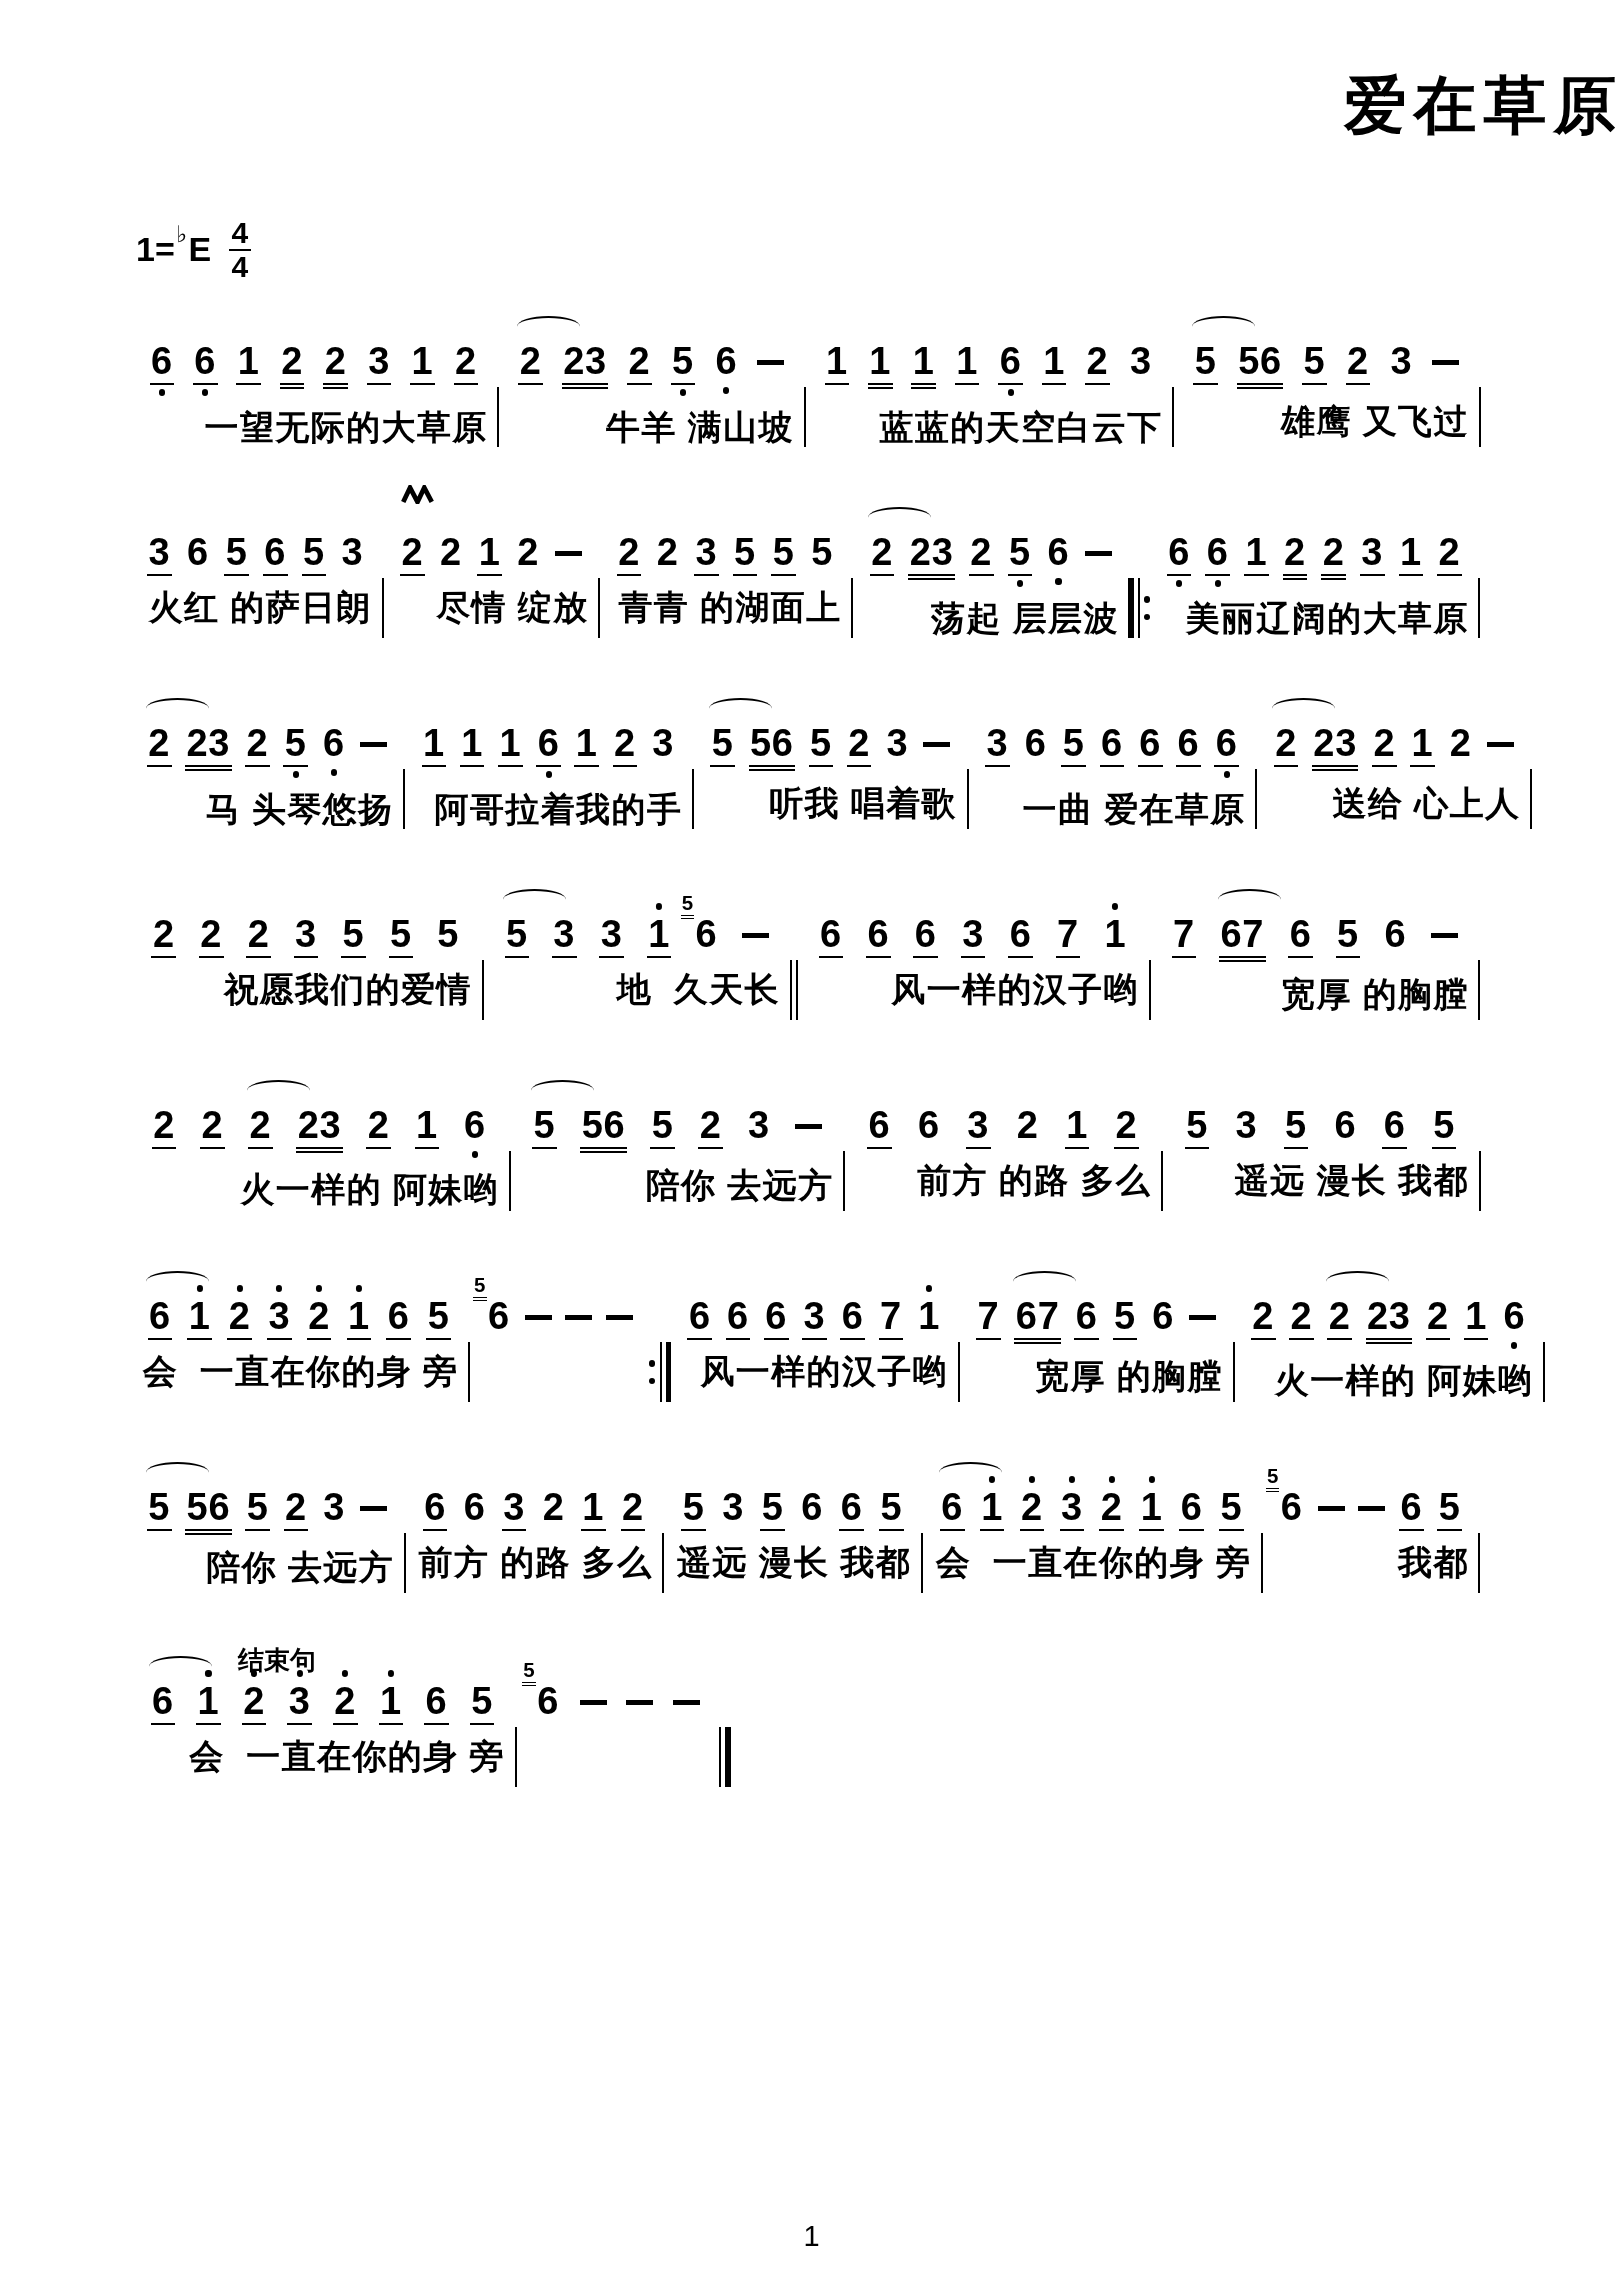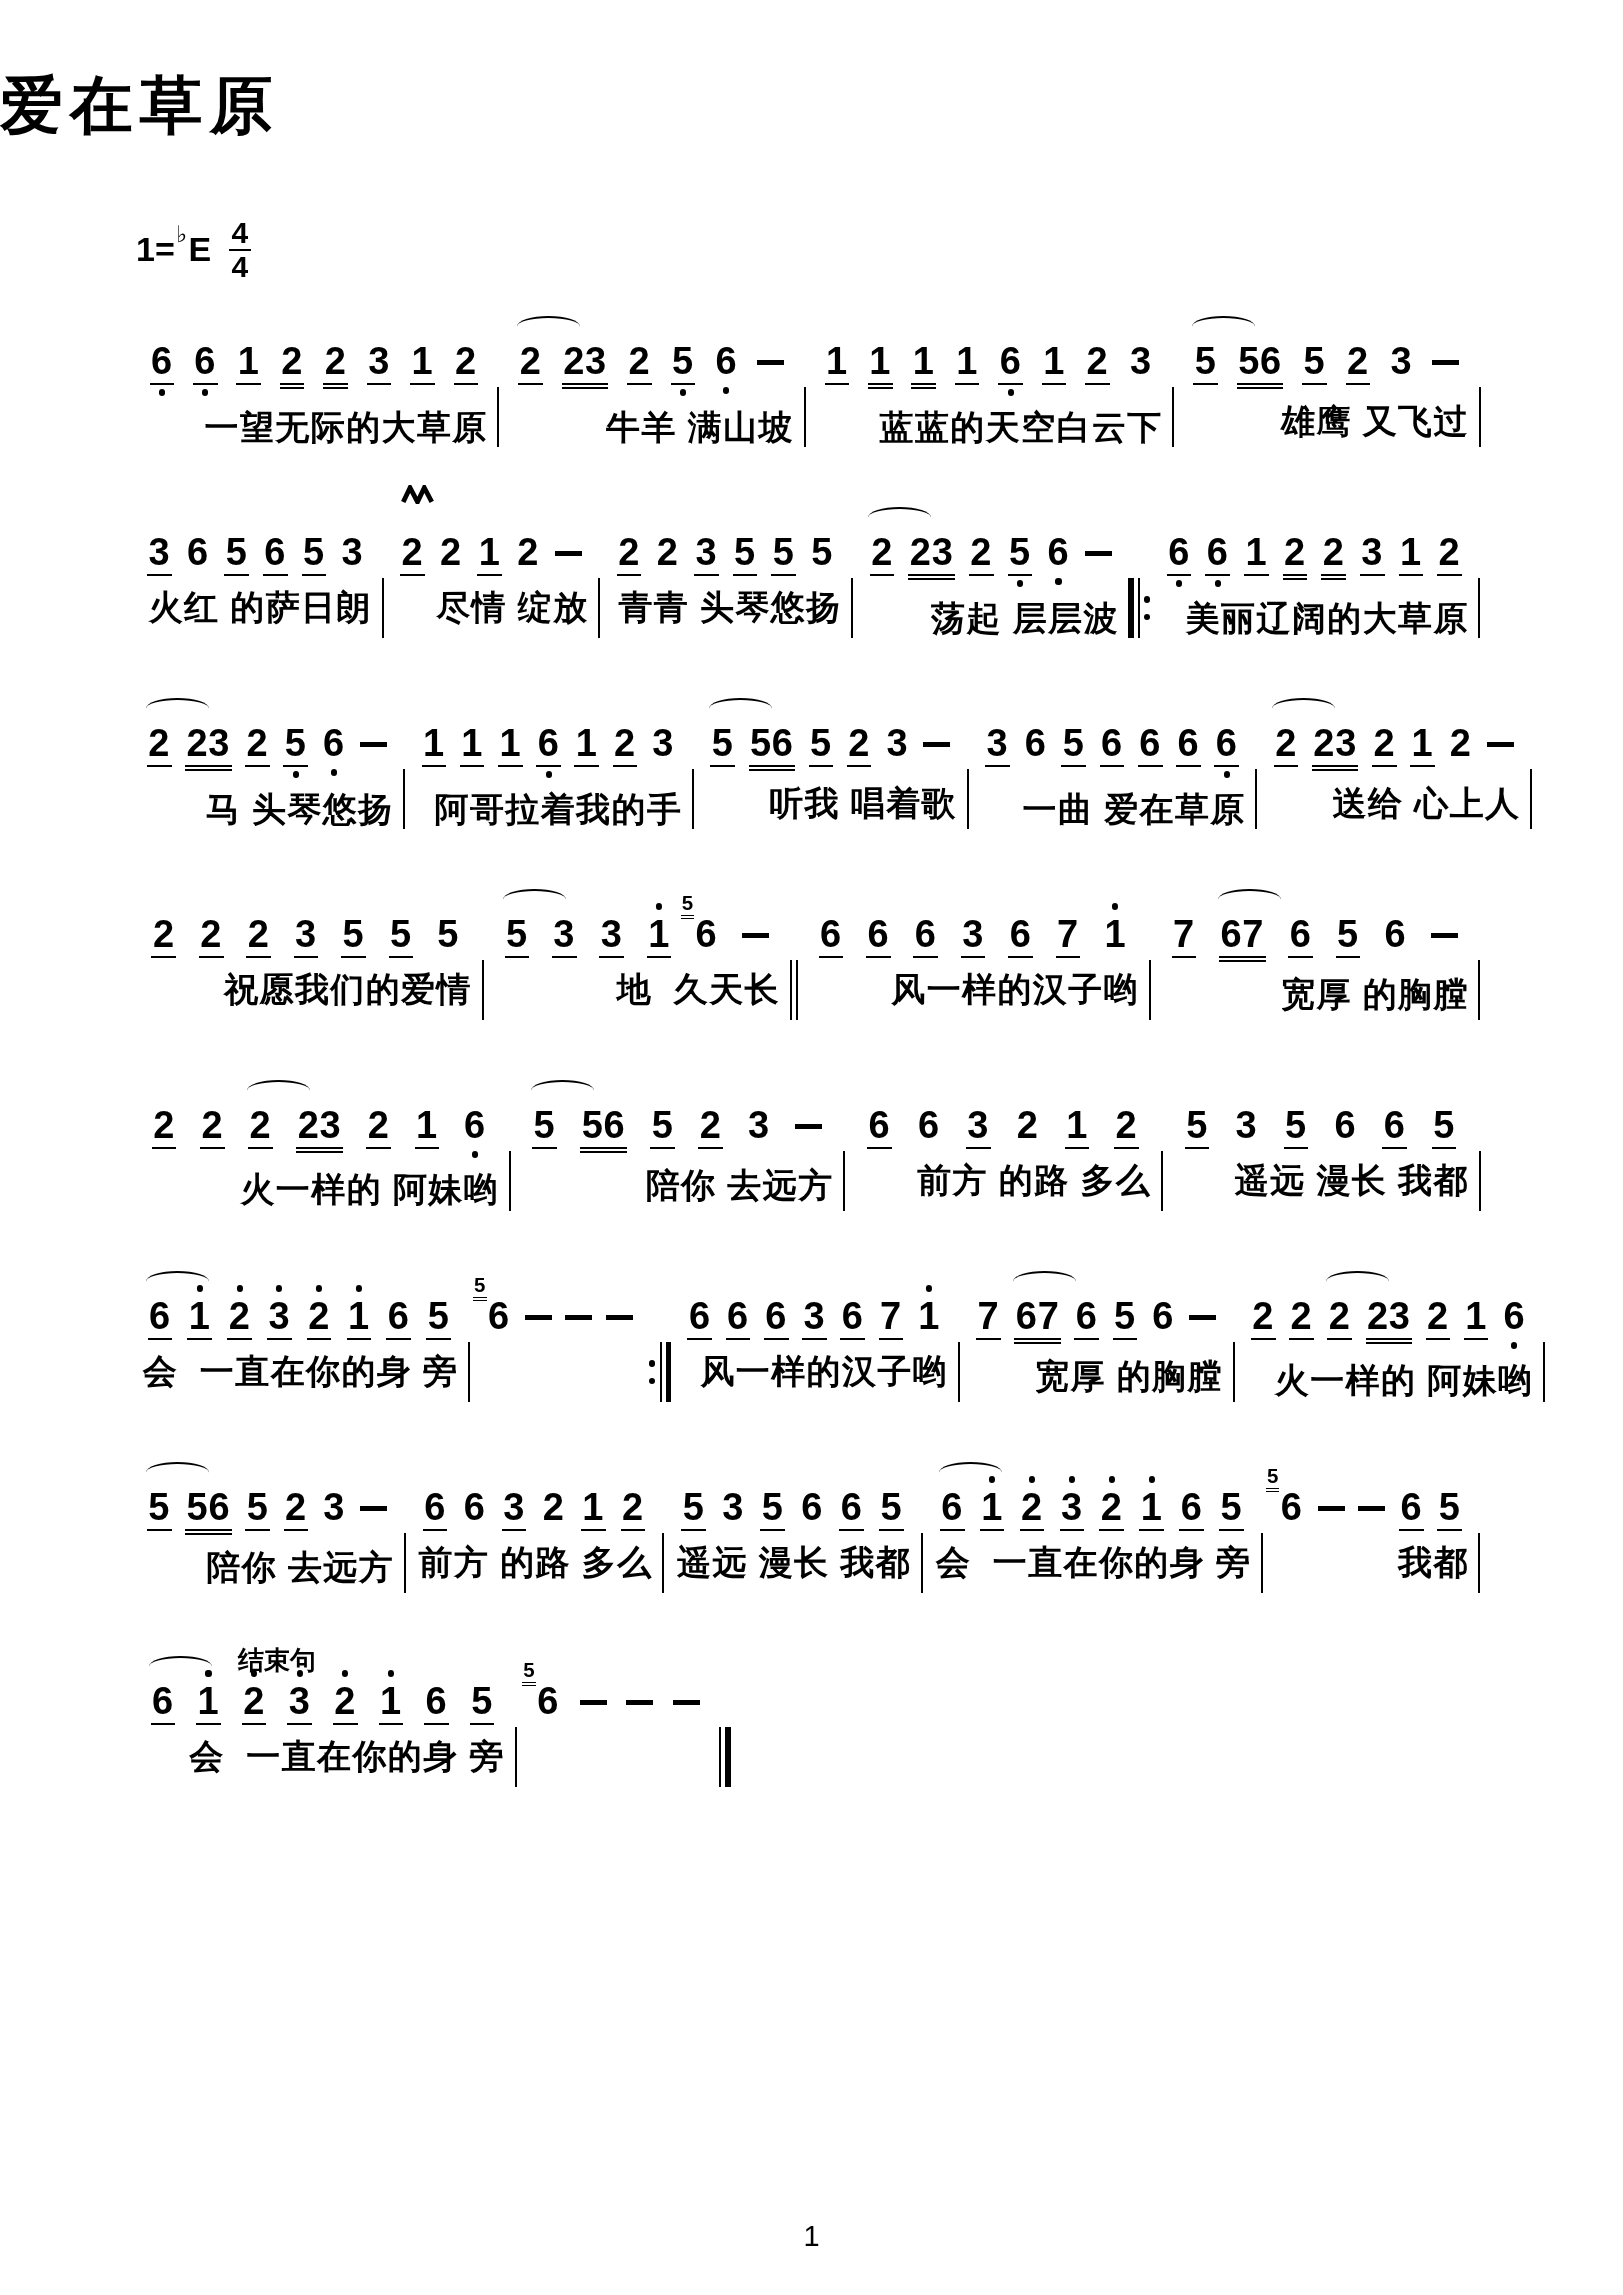--- a/index.html
+++ b/index.html
@@ -1,20 +1,20 @@
 <!DOCTYPE html>
 <html style="font-size:11px"><head>
 <meta charset="utf-8">
 <style>
   html,body{margin:0;padding:0;background:#888;}
   .page{position:relative;width:1623px;height:2295px;background:#ffffff;
         font-family:"Liberation Sans","DejaVu Sans",sans-serif;color:#000;overflow:hidden;}
 
   
-  .title{position:absolute;top:63px;left:0;width:100%;text-align:left;
+  .title{position:absolute;top:63px;left:0;width:100%;text-align:right;
          font-size:63px;font-weight:bold;letter-spacing:6.8px;}
   .credits{position:absolute;left:1281px;top:155px;font-size:31px;font-weight:bold;line-height:1.45;}
   .credit-line{white-space:pre;}
   .keysig{position:absolute;left:136px;top:217px;font-size:34px;font-weight:bold;
           display:flex;align-items:center;}
   .keysig .flat{font-size:23px;position:relative;top:-15px;margin:0 1.4px;}
   .timesig{display:inline-flex;flex-direction:column;align-items:center;margin-left:17.7px;
            font-size:30px;line-height:1.05;}
   .timesig .tnum{border-bottom:2.7px solid #000;padding:0 2.7px 0.7px;}
   .timesig .tden{padding:0 2.7px;}
@@ -272,21 +272,21 @@
             <div class="tok u1">
               <div class="num">5</div>
             </div>
             <div class="tok u1">
               <div class="num">5</div>
             </div>
             <div class="tok">
               <div class="num">5</div>
             </div>
           </div>
-          <div class="lyric">青青 头琴悠扬</div>
+          <div class="lyric">青青 的湖面上</div>
         </div>
         <div class="bar">
           <div class="bl-thin"></div>
         </div>
         <div class="measure" style="flex-grow: 6;">
           <div class="notes">
             <div class="tok u1">
               <div class="arc"></div>
               <div class="num">2</div>
             </div>

